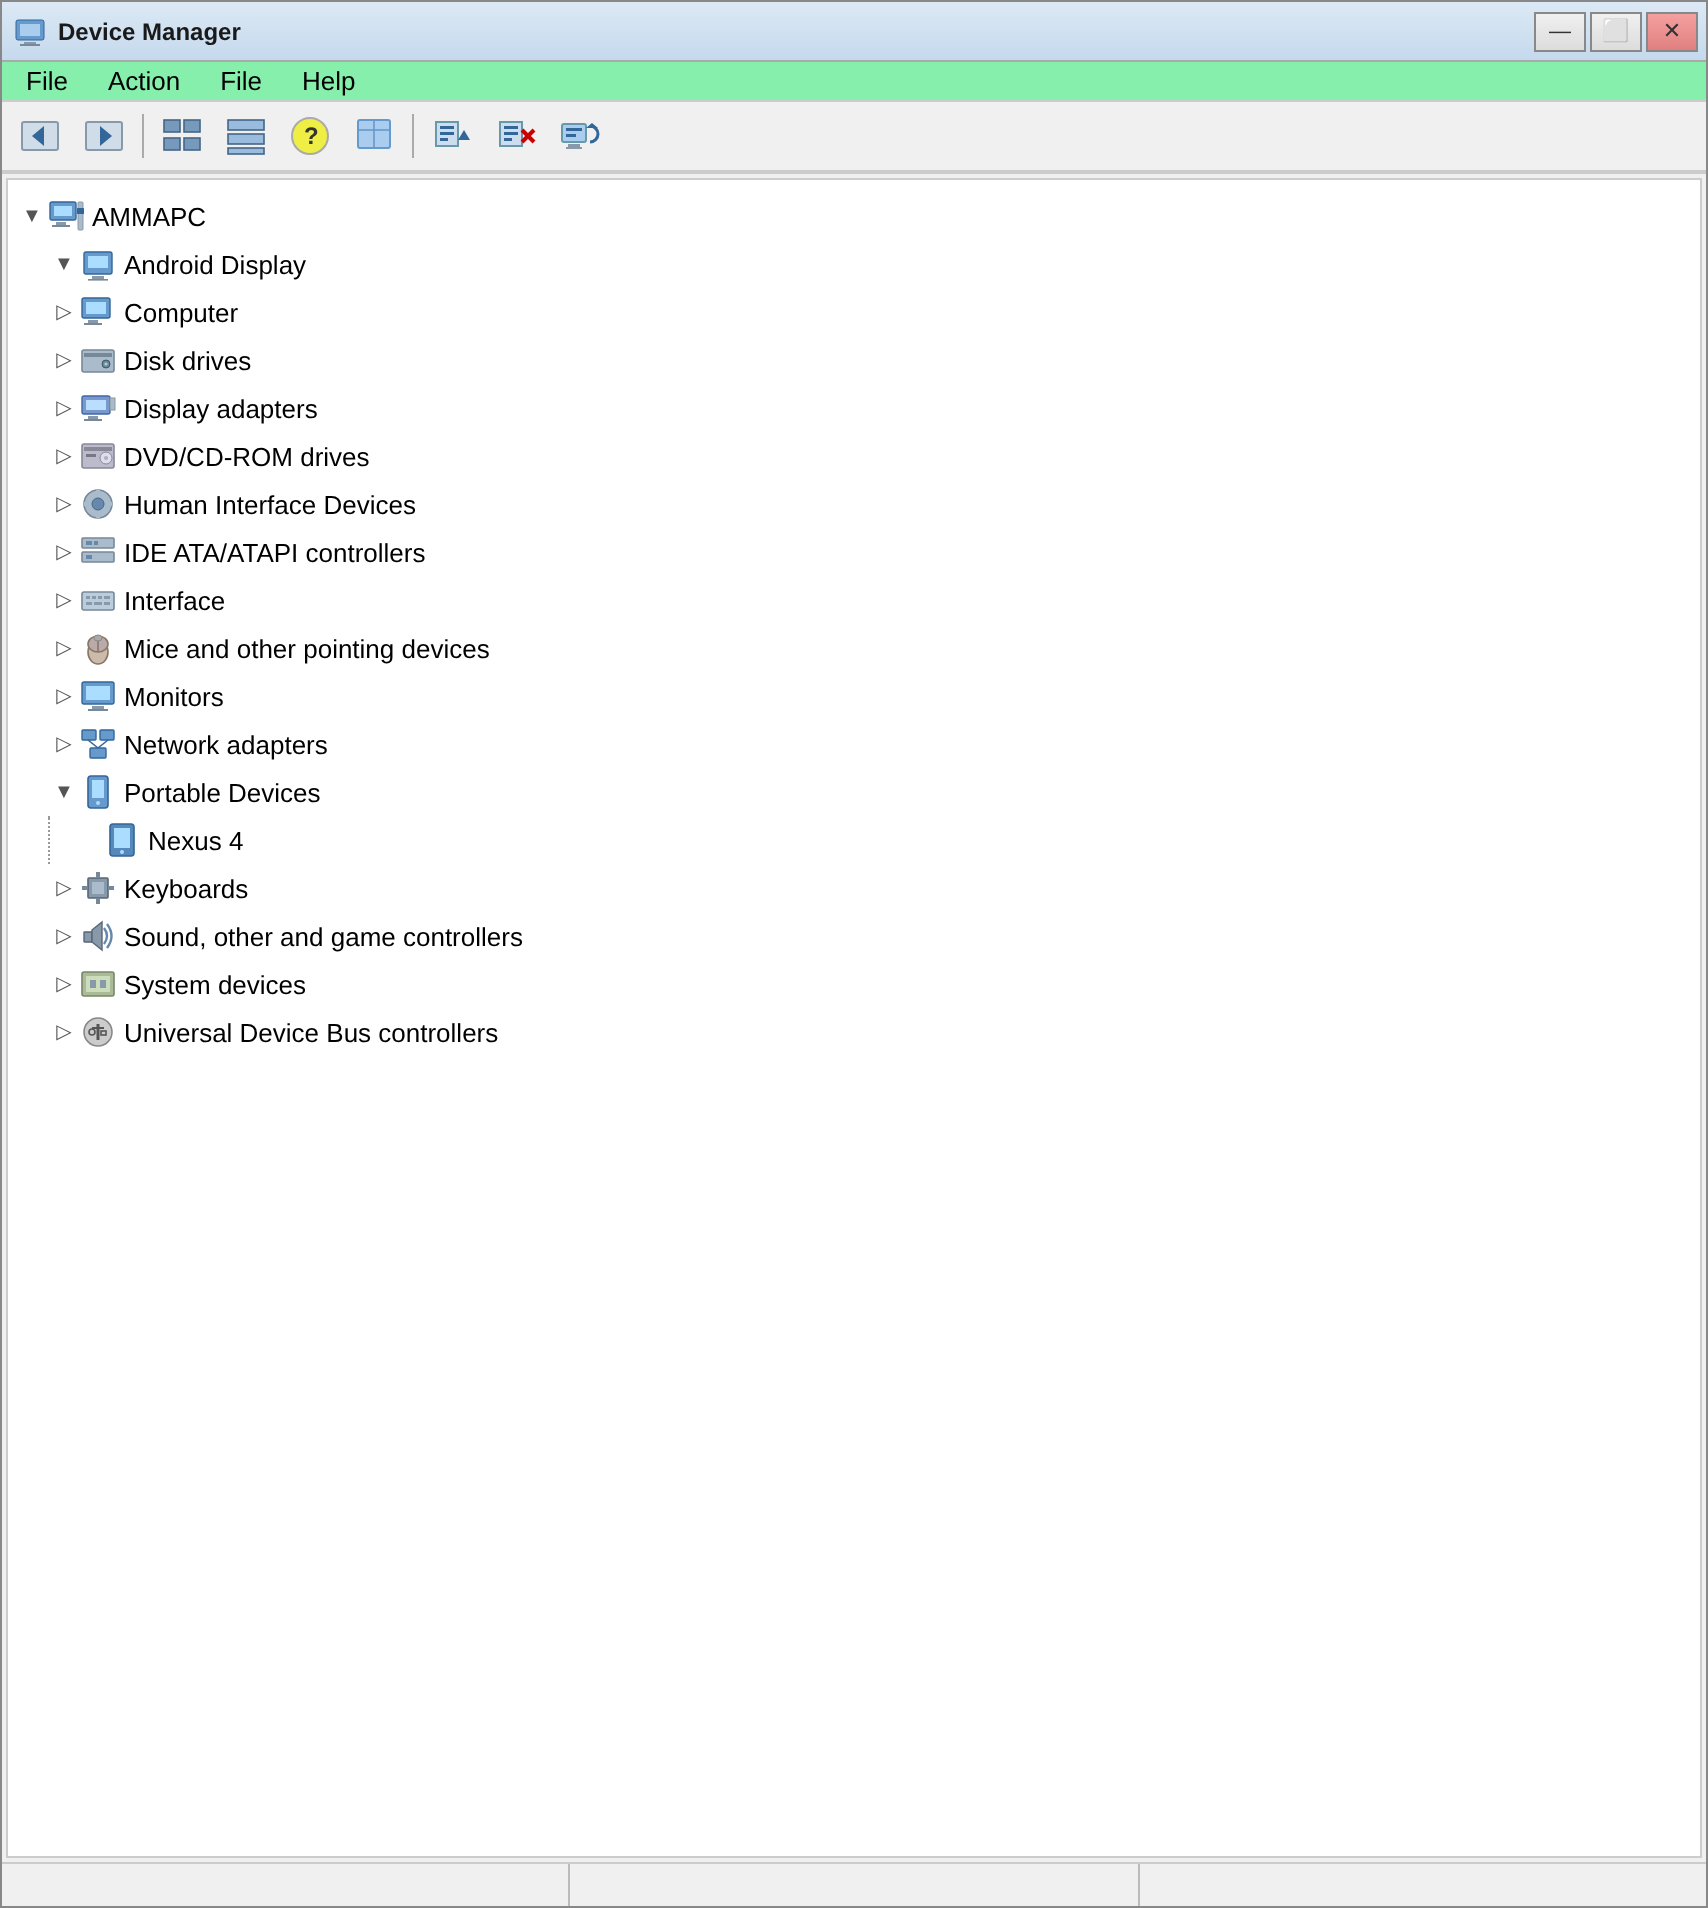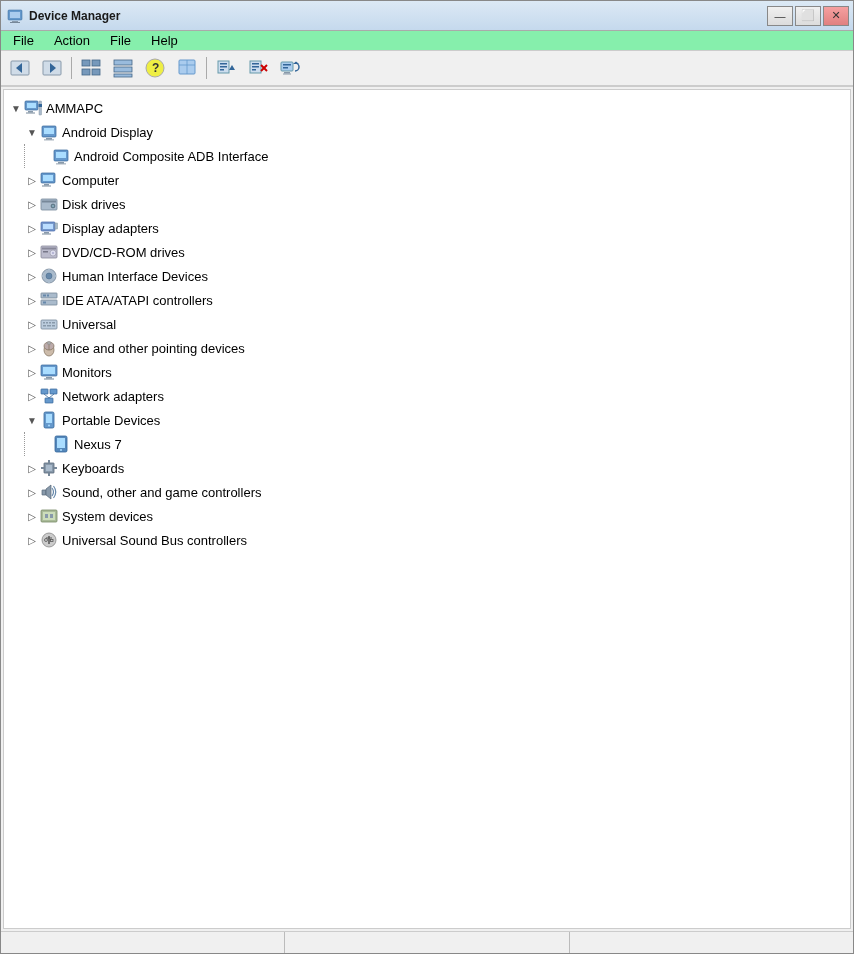--- a/index.html
+++ b/index.html
@@ -324,34 +324,20 @@
           <svg width="18" height="18" viewBox="0 0 18 18">
             <rect x="2" y="3" width="14" height="11" rx="1" fill="#6699cc" stroke="#336699" stroke-width="0.7"></rect>
             <rect x="4" y="5" width="10" height="6" fill="#aaddff"></rect>
             <rect x="6" y="15" width="6" height="1.5" fill="#8899aa"></rect>
             <rect x="4" y="16.5" width="10" height="0.8" fill="#778899"></rect>
           </svg>
         </span>
         <span class="tree-label">Android Display</span>
       </div>
 
-      <div class="tree-item">
-        <span class="tree-indent" style="width:20px"></span>
-        <span class="tree-indent" style="width:12px; border-left:1px dotted #999; height:24px; display:inline-block"></span>
-        <span class="expand-btn" style="visibility:hidden">▷</span>
-        <span class="tree-icon">
-          <svg width="18" height="18" viewBox="0 0 18 18">
-            <rect x="2" y="3" width="14" height="11" rx="1" fill="#6699cc" stroke="#336699" stroke-width="0.7"></rect>
-            <rect x="4" y="5" width="10" height="6" fill="#aaddff"></rect>
-            <rect x="6" y="15" width="6" height="1.5" fill="#8899aa"></rect>
-            <rect x="4" y="16.5" width="10" height="0.8" fill="#778899"></rect>
-          </svg>
-        </span>
-        <span class="tree-label">Android Composite ADB Interface</span>
-      </div>
 
       <div class="tree-item">
         <span class="tree-indent" style="width:20px"></span>
         <span class="expand-btn">▷</span>
         <span class="tree-icon">
           <svg width="18" height="18" viewBox="0 0 18 18">
             <rect x="1" y="2" width="14" height="10" rx="1" fill="#6699cc" stroke="#336699" stroke-width="0.7"></rect>
             <rect x="3" y="4" width="10" height="6" fill="#aaddff"></rect>
             <rect x="4" y="13" width="5" height="1.5" fill="#8899aa"></rect>
             <rect x="2" y="14.5" width="9" height="1" fill="#778899"></rect>
@@ -444,21 +430,21 @@
             <rect x="1" y="5" width="16" height="9" rx="1" fill="#bbccdd" stroke="#778899" stroke-width="0.8"></rect>
             <rect x="3" y="7" width="2" height="1.5" fill="#8899aa"></rect>
             <rect x="6" y="7" width="2" height="1.5" fill="#8899aa"></rect>
             <rect x="9" y="7" width="2" height="1.5" fill="#8899aa"></rect>
             <rect x="12" y="7" width="3" height="1.5" fill="#8899aa"></rect>
             <rect x="3" y="10" width="3" height="1.5" fill="#8899aa"></rect>
             <rect x="7" y="10" width="4" height="1.5" fill="#8899aa"></rect>
             <rect x="12" y="10" width="3" height="1.5" fill="#8899aa"></rect>
           </svg>
         </span>
-        <span class="tree-label">Universal</span>
+        <span class="tree-label">Interface</span>
       </div>
 
       <div class="tree-item">
         <span class="tree-indent" style="width:20px"></span>
         <span class="expand-btn">▷</span>
         <span class="tree-icon">
           <svg width="18" height="18" viewBox="0 0 18 18">
             <ellipse cx="9" cy="11" rx="5" ry="6" fill="#ccbbaa" stroke="#887766" stroke-width="0.8"></ellipse>
             <ellipse cx="9" cy="7" rx="5" ry="4" fill="#bbaaaa" stroke="#887766" stroke-width="0.8"></ellipse>
             <line x1="9" y1="5" x2="9" y2="11" stroke="#887766" stroke-width="0.8"></line>
@@ -514,21 +500,21 @@
         <span class="tree-indent" style="width:20px"></span>
         <span class="tree-indent" style="width:12px; border-left:1px dotted #999; height:24px; display:inline-block"></span>
         <span class="expand-btn" style="visibility:hidden">▷</span>
         <span class="tree-icon">
           <svg width="18" height="18" viewBox="0 0 18 18">
             <rect x="3" y="1" width="12" height="16" rx="1.5" fill="#5588bb" stroke="#336699" stroke-width="0.8"></rect>
             <rect x="5" y="3" width="8" height="10" fill="#aaddff"></rect>
             <circle cx="9" cy="15" r="1" fill="#aaddff"></circle>
           </svg>
         </span>
-        <span class="tree-label">Nexus 7</span>
+        <span class="tree-label">Nexus 4</span>
       </div>
 
       <div class="tree-item">
         <span class="tree-indent" style="width:20px"></span>
         <span class="expand-btn">▷</span>
         <span class="tree-icon">
           <svg width="18" height="18" viewBox="0 0 18 18">
             <rect x="4" y="4" width="10" height="10" rx="0.5" fill="#8899aa" stroke="#556677" stroke-width="0.8"></rect>
             <rect x="6" y="6" width="6" height="6" fill="#aabbcc"></rect>
             <rect x="8" y="1" width="2" height="3" fill="#778899"></rect>
@@ -573,21 +559,21 @@
         <span class="expand-btn">▷</span>
         <span class="tree-icon">
           <svg width="18" height="18" viewBox="0 0 18 18">
             <circle cx="9" cy="9" r="7" fill="#cccccc" stroke="#888888" stroke-width="0.8"></circle>
             <line x1="9" y1="5" x2="9" y2="13" stroke="#555555" stroke-width="1.5"></line>
             <line x1="6" y1="7" x2="12" y2="7" stroke="#555555" stroke-width="1"></line>
             <circle cx="6" cy="9" r="1.5" fill="none" stroke="#555555" stroke-width="0.8"></circle>
             <rect x="10.5" y="8.5" width="2.5" height="2" fill="none" stroke="#555555" stroke-width="0.8"></rect>
           </svg>
         </span>
-        <span class="tree-label">Universal Sound Bus controllers</span>
+        <span class="tree-label">Universal Device Bus controllers</span>
       </div>
 
     </div>
   </div>
 
   <div class="status-bar">
     <div class="status-panel"></div>
     <div class="status-panel"></div>
     <div class="status-panel"></div>
   </div>

